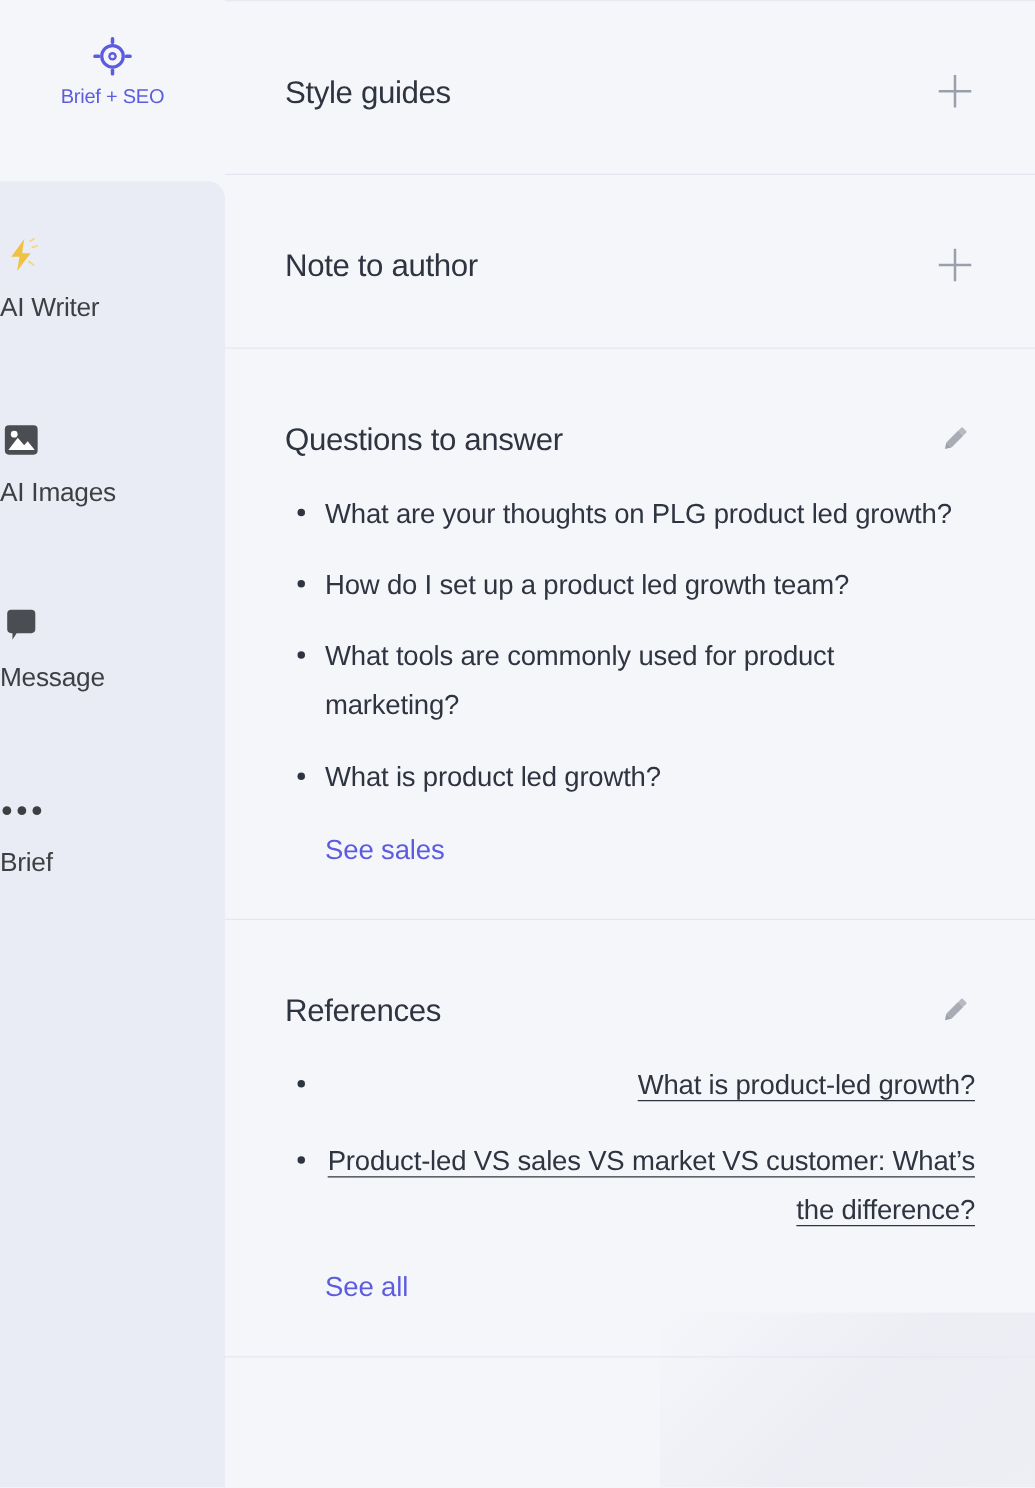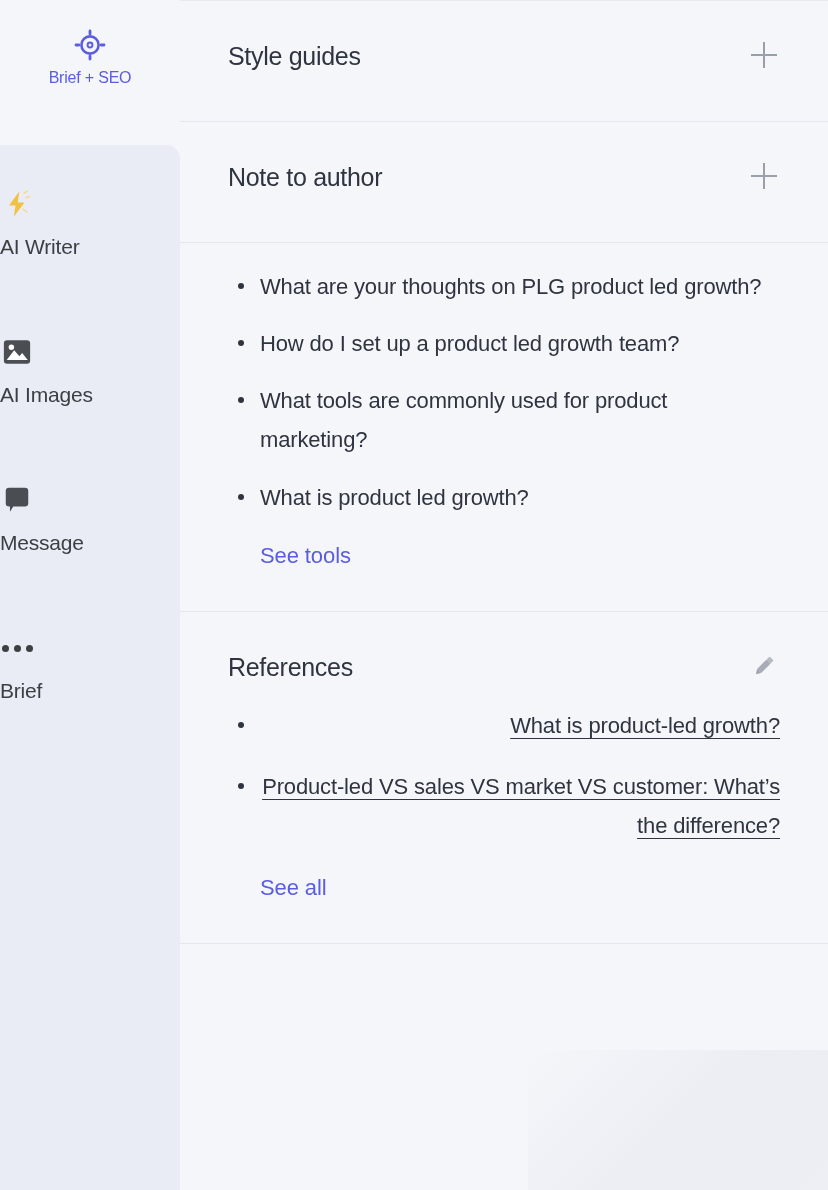--- a/index.html
+++ b/index.html
@@ -126,21 +126,21 @@
     padding: 0 48px 0 48px;
     box-sizing: border-box;
   }
   .section.first { border-top: 1px solid #e8eaf1; }
 
   .section-head {
     position: relative;
     display: flex;
     align-items: flex-start;
     justify-content: space-between;
-    padding-top: 40px;
+    padding-top: 58px;
   }
 
   .section-title {
     font-size: 25px;
     color: #2e3440;
     line-height: 1.2;
     letter-spacing: -0.3px;
     font-weight: 400;
   }
 
@@ -316,27 +316,39 @@
       <div class="section-head">
         <div class="section-title">Note to author</div>
         <div class="head-action">
           <span class="plus-icon"></span>
         </div>
       </div>
       <div class="section-empty-pad"></div>
     </div>
 
     <div class="section">
+      <div class="section-head">
+        <div class="section-title">Questions to answer</div>
+        <div class="head-action">
+          <svg viewBox="0 0 28 28" width="26" height="26" aria-hidden="true">
+            <g transform="rotate(45 14 14)">
+              <rect x="11" y="2.5" width="6.2" height="4.6" rx="1.1" fill="#b6bac1"></rect>
+              <rect x="11" y="7.1" width="6.2" height="14.4" fill="#a8acb4"></rect>
+              <path d="M11 21.5 L17.2 21.5 L14.1 26.4 Z" fill="#9da1a9"></path>
+            </g>
+          </svg>
+        </div>
+      </div>
       <ul class="bullets">
         <li><span>What are your thoughts on PLG product led growth?</span></li>
         <li><span>How do I set up a product led growth team?</span></li>
         <li><span>What tools are commonly used for product marketing?</span></li>
         <li><span>What is product led growth?</span></li>
       </ul>
-      <a class="see-link">See tools</a>
+      <a class="see-link">See sales</a>
       <div class="section-bottom-pad"></div>
     </div>
 
     <div class="section">
       <div class="section-head">
         <div class="section-title">References</div>
         <div class="head-action">
           <svg viewBox="0 0 28 28" width="26" height="26" aria-hidden="true">
             <g transform="rotate(45 14 14)">
               <rect x="11" y="2.5" width="6.2" height="4.6" rx="1.1" fill="#b6bac1"></rect>

